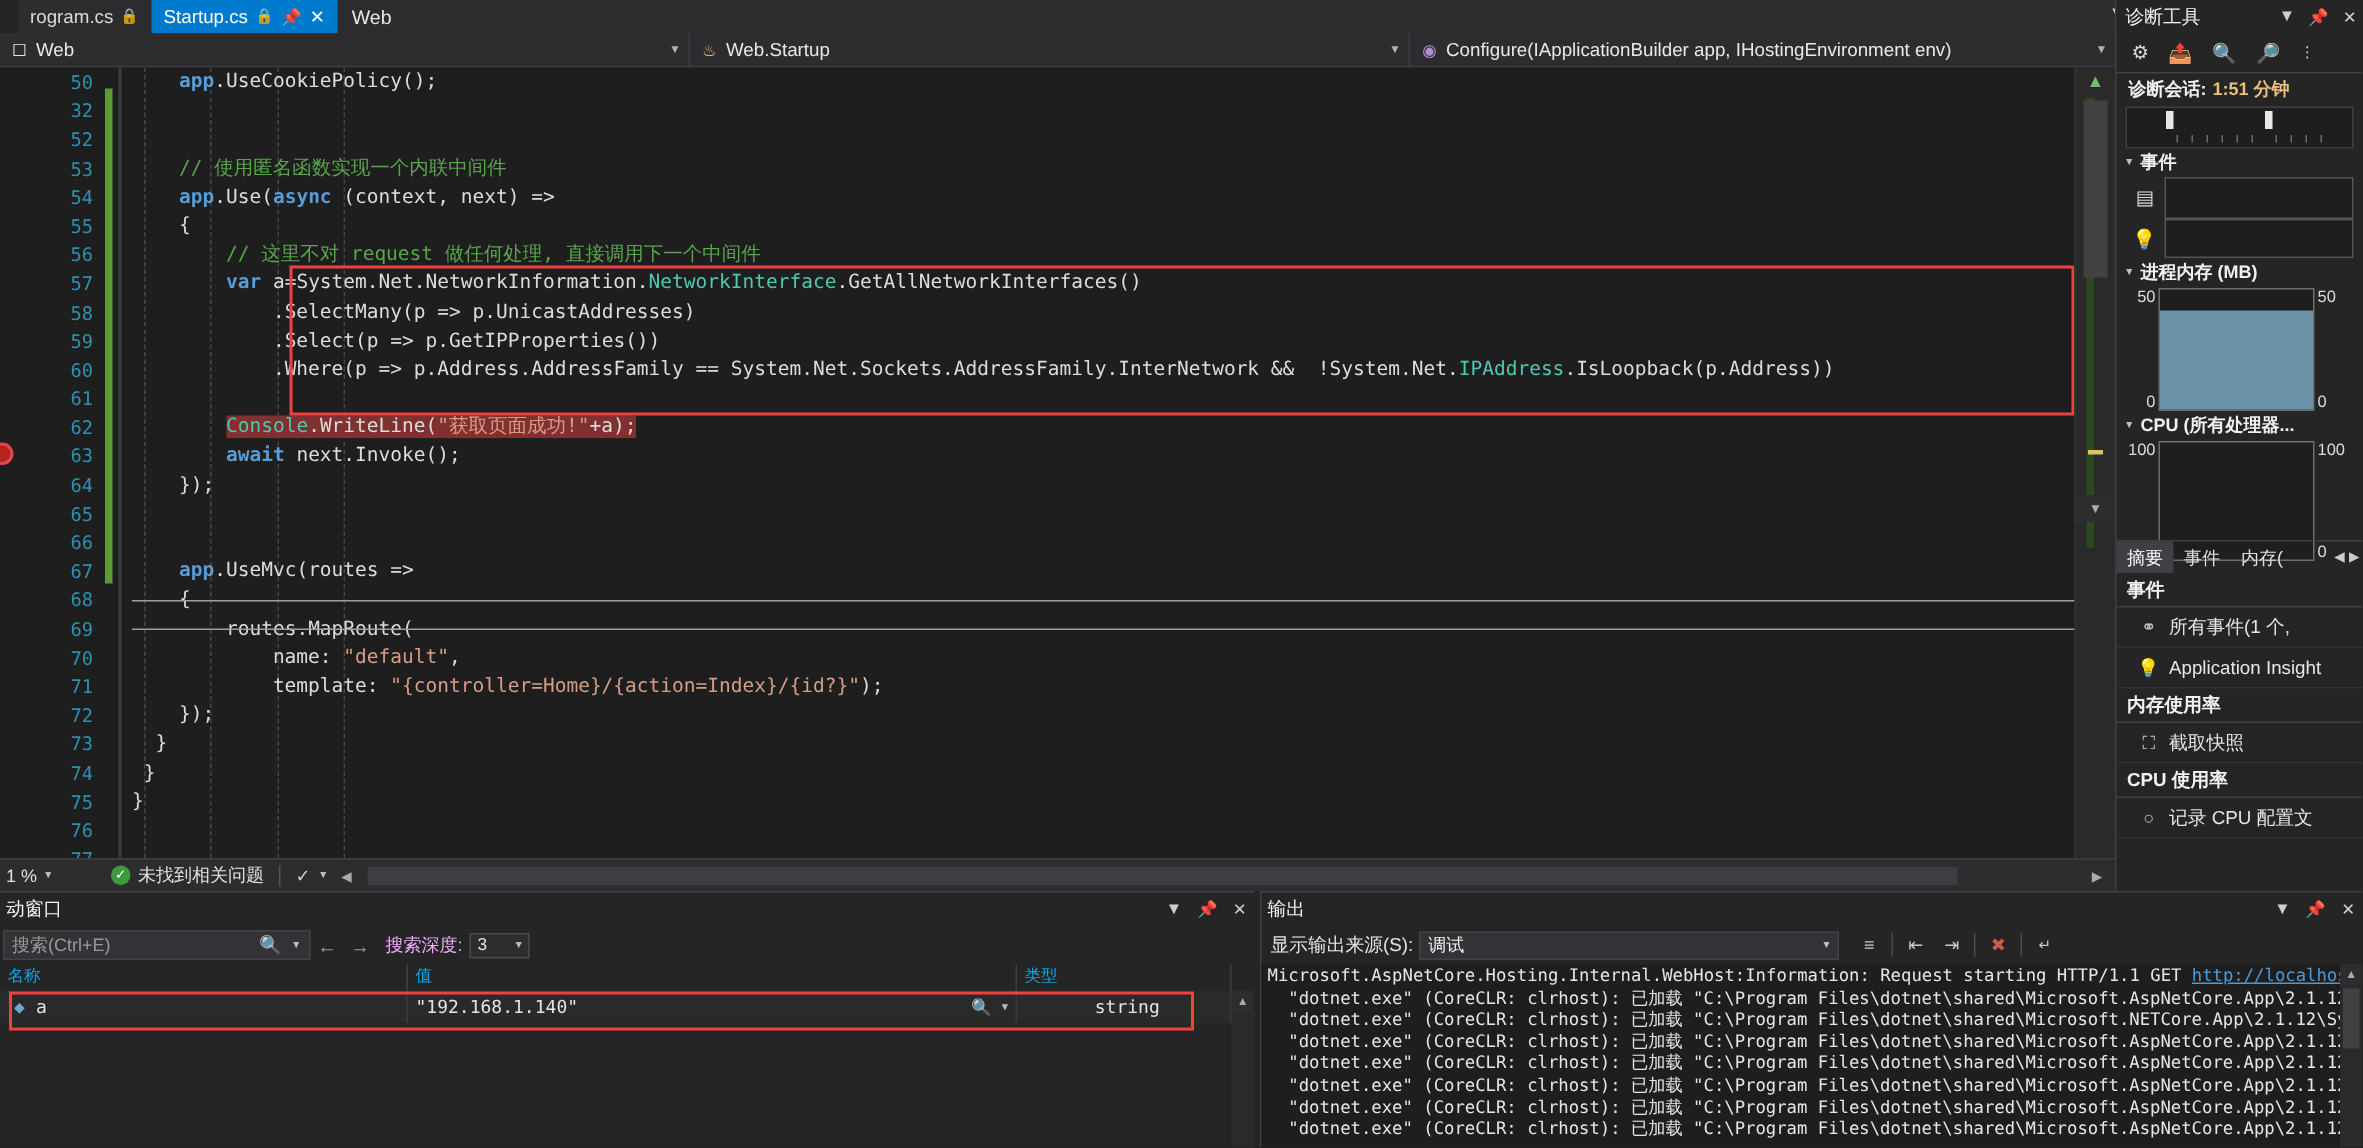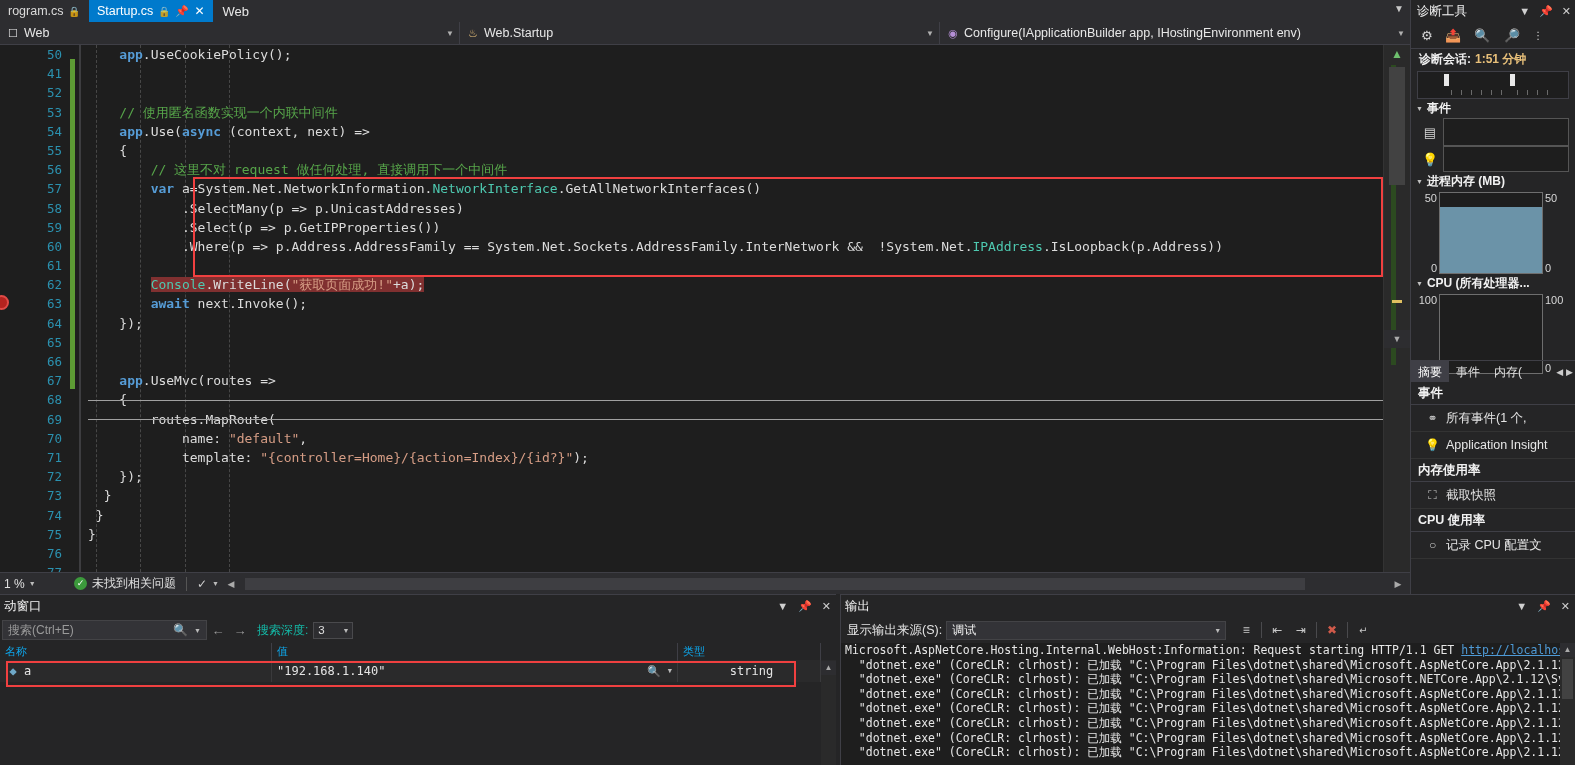--- a/index.html
+++ b/index.html
@@ -5,21 +5,21 @@
   html,body{margin:0;padding:0;background:#1e1e1e;}
   body{
     width:1575px;height:765px;overflow:hidden;
     font-family:"Liberation Sans","DejaVu Sans",sans-serif;
     font-size:12px;color:#f1f1f1;
     -webkit-font-smoothing:antialiased;
   }
   .app{position:relative;width:1575px;height:765px;background:#252526;}
 
   
-  .tabstrip{position:absolute;left:0;top:0;width:1410px;height:22px;background:#2d2d30;display:flex;align-items:stretch;}
+  .tabstrip{position:absolute;left:12px;top:0;width:1410px;height:22px;background:#2d2d30;display:flex;align-items:stretch;}
   .tab{display:flex;align-items:center;gap:5px;padding:0 8px;font-size:12.5px;color:#f1f1f1;background:#2d2d30;height:22px;box-sizing:border-box;white-space:nowrap;}
   .tab.inactive{background:#2d2d30;color:#dadada;}
   .tab.active{background:#007acc;color:#ffffff;}
   .tab .lock{font-size:10px;opacity:.85;}
   .tab .pin{font-size:11px;}
   .tab .close{font-size:12px;font-weight:bold;}
   .tab-extra{display:flex;align-items:center;padding:0 10px;color:#e8e8e8;font-size:13px;}
   .tabstrip-right{position:absolute;right:6px;top:3px;color:#c8c8c8;font-size:10px;}
 
   
@@ -113,21 +113,21 @@
 
   
   .autos{position:absolute;left:0;top:594px;width:836px;height:171px;background:#252526;box-sizing:border-box;border-top:1px solid #3f3f46;}
   .panel-title{height:22px;display:flex;align-items:center;padding-left:4px;font-size:12.5px;color:#f1f1f1;position:relative;}
   .panel-title .pbtns{position:absolute;right:5px;top:0;height:22px;display:flex;align-items:center;gap:10px;color:#d0d0d0;font-size:11px;}
   .autos-toolbar{height:26px;display:flex;align-items:center;gap:0;font-size:12px;color:#d8d8d8;}
   .searchbox{position:relative;width:205px;height:20px;margin-left:2px;background:#333337;border:1px solid #434346;box-sizing:border-box;display:flex;align-items:center;padding-left:5px;color:#9a9a9a;font-size:12px;}
   .searchbox .mag{position:absolute;right:18px;top:2px;font-size:12px;color:#d8d8d8;}
   .searchbox .dd{position:absolute;right:5px;top:6px;font-size:7px;color:#bbb;}
   .nav-arrow{width:22px;text-align:center;color:#9a9a9a;font-size:13px;}
-  .depth-label{margin-left:6px;color:#14b8a6;font-size:12px;}
+  .depth-label{margin-left:6px;color:#f0abfc;font-size:12px;}
   .depth-box{margin-left:5px;width:40px;height:17px;background:#2d2d30;border:1px solid #4a4a4d;box-sizing:border-box;display:flex;align-items:center;padding-left:4px;font-size:11.5px;color:#e0e0e0;position:relative;}
   .depth-box .dd{position:absolute;right:3px;top:4px;font-size:7px;color:#bbb;}
   .grid-head{height:17px;display:flex;font-size:11px;color:#0ea5e9;background:#252526;}
   .gh{box-sizing:border-box;border-right:1px solid #3f3f46;padding-left:5px;line-height:17px;}
   .grid-row{height:22px;display:flex;align-items:stretch;font-size:12px;background:#2a2a2b;}
   .gc{box-sizing:border-box;border-right:1px solid #3a3a3c;display:flex;align-items:center;padding-left:5px;color:#e4e4e4;position:relative;font-family:"DejaVu Sans Mono","Liberation Mono",monospace;font-size:12px;}
   .gc .name-ic{width:16px;margin-right:3px;display:inline-block;text-align:center;}
   .gc .mag2{position:absolute;right:16px;font-size:11px;color:#c8c8c8;}
   .gc .dd2{position:absolute;right:5px;font-size:7px;color:#bbb;}
   .autos-vscroll{position:absolute;right:0;top:66px;width:15px;height:105px;background:#2a2a2a;}
@@ -189,21 +189,21 @@
   </div>
 
   <div class="editor">
 
     <div class="gutter-break">
       <div class="bp" style="top:250px;"></div>
     </div>
 
     <div class="linenos" id="linenos">
         <div class="lineno">50</div>
-        <div class="lineno">41</div>
+        <div class="lineno">32</div>
         <div class="lineno">52</div>
         <div class="lineno">53</div>
         <div class="lineno">54</div>
         <div class="lineno">55</div>
         <div class="lineno">56</div>
         <div class="lineno">57</div>
         <div class="lineno">58</div>
         <div class="lineno">59</div>
         <div class="lineno">60</div>
         <div class="lineno">61</div>

